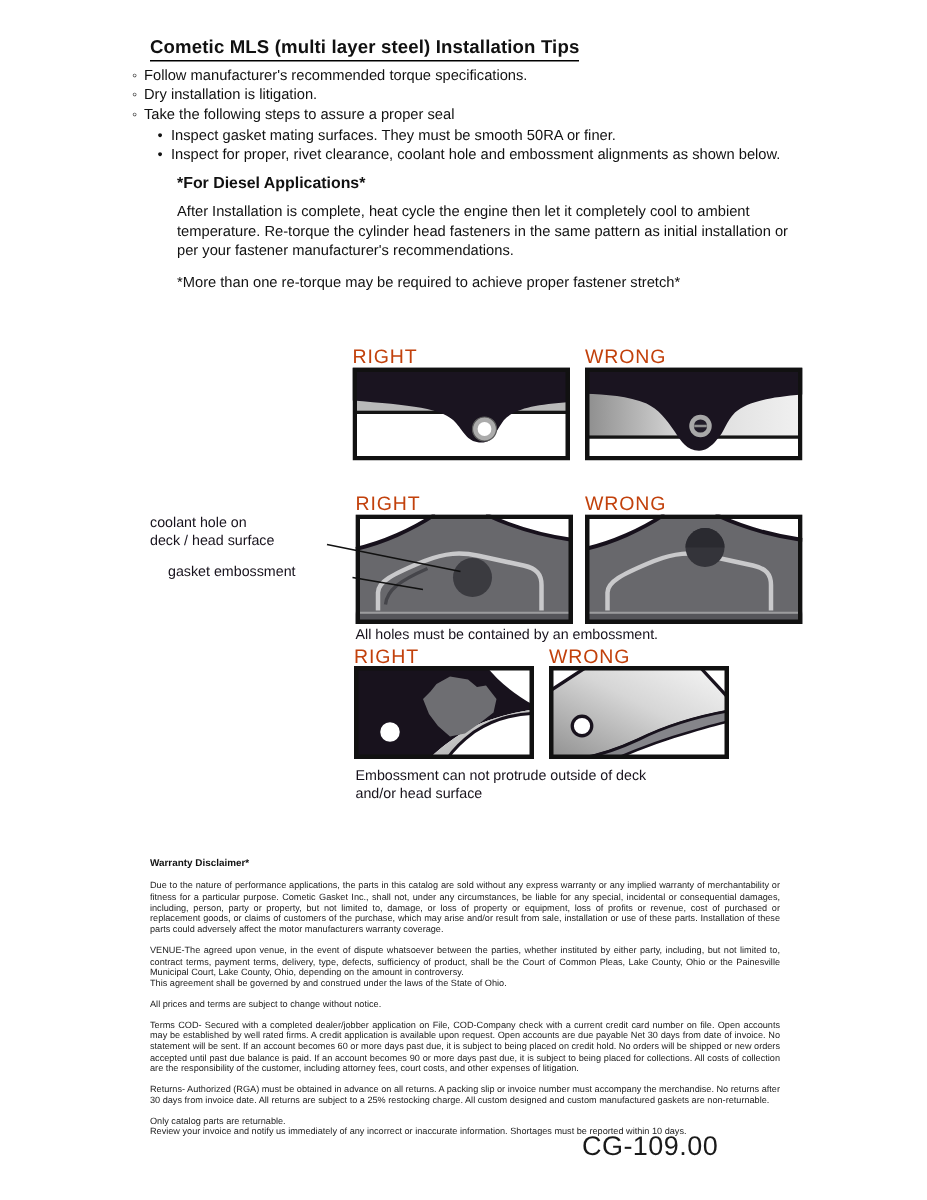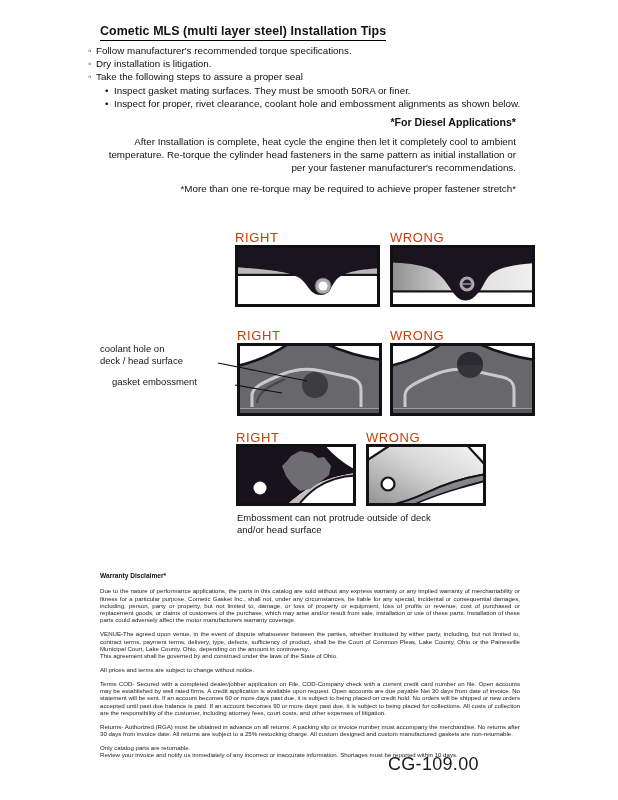--- a/index.html
+++ b/index.html
@@ -12,21 +12,21 @@
   
   .title{left:100px;top:24px;font-size:12.4px;font-weight:bold;
     border-bottom:1.6px solid #000;padding-bottom:2px;letter-spacing:0.1px;}
   
   .tips{left:88px;top:44px;width:440px;font-size:9.8px;line-height:13.2px;}
   .tip{display:flex;}
   .tip .g{width:8px;flex:0 0 8px;text-align:left;}
   .tip.sub{margin-left:17px;}
   .tip.sub .g{width:9px;flex:0 0 9px;}
   
-  .diesel{left:92px;top:116px;width:424px;font-size:9.8px;line-height:12.9px;text-align:right;}
+  .diesel{left:118px;top:116px;width:424px;font-size:9.8px;line-height:12.9px;}
   .diesel h2{font-size:10.6px;margin:0 0 7px 0;}
   .diesel p{margin:0 0 8px 0;}
   
   .dlabel{font-size:13px;letter-spacing:0.6px;text-align:left;color:#c2410c;}
   .caption{font-size:9.5px;line-height:12px;color:#17121c;}
   .sidelabel{font-size:9.5px;line-height:11.5px;text-align:left;color:#17121c;}
   .panel{display:block;}
   
   .warranty{left:100px;top:572px;width:420px;font-size:6.1px;line-height:7.3px;color:#222;
     text-align:justify;}
@@ -138,20 +138,21 @@
     <circle cx="80" cy="22" r="13" fill="#34343a"></circle>
     <path d="M67,22 a13,13 0 0 1 26,0" fill="#2a2a30"></path>
     <rect x="1.5" y="1.5" width="142" height="70" fill="none" stroke="#111" stroke-width="3"></rect>
   </svg>
 
   <svg class="abs" style="left:214px;top:355px;z-index:5;" width="110" height="45" viewBox="0 0 110 45">
     <line x1="4" y1="8" x2="93" y2="26" stroke="#111" stroke-width="1.1"></line>
     <line x1="21" y1="30" x2="68" y2="38" stroke="#111" stroke-width="1.1"></line>
   </svg>
 
+  <div class="abs caption" style="left:237px;top:418px;">All holes must be contained by an embossment.</div>
 
   <div class="abs dlabel" style="left:236px;top:430px;width:120px;">RIGHT</div>
   <div class="abs dlabel" style="left:366px;top:430px;width:120px;">WRONG</div>
 
   <svg class="abs panel" style="left:236px;top:444px;" width="120" height="62" viewBox="0 0 120 62">
     <defs>
       <linearGradient id="chamf" x1="0" y1="0" x2="1" y2="1">
         <stop offset="0" stop-color="#e2e2e2"></stop>
           <stop offset="1" stop-color="#9a9a9a"></stop>
       </linearGradient>

